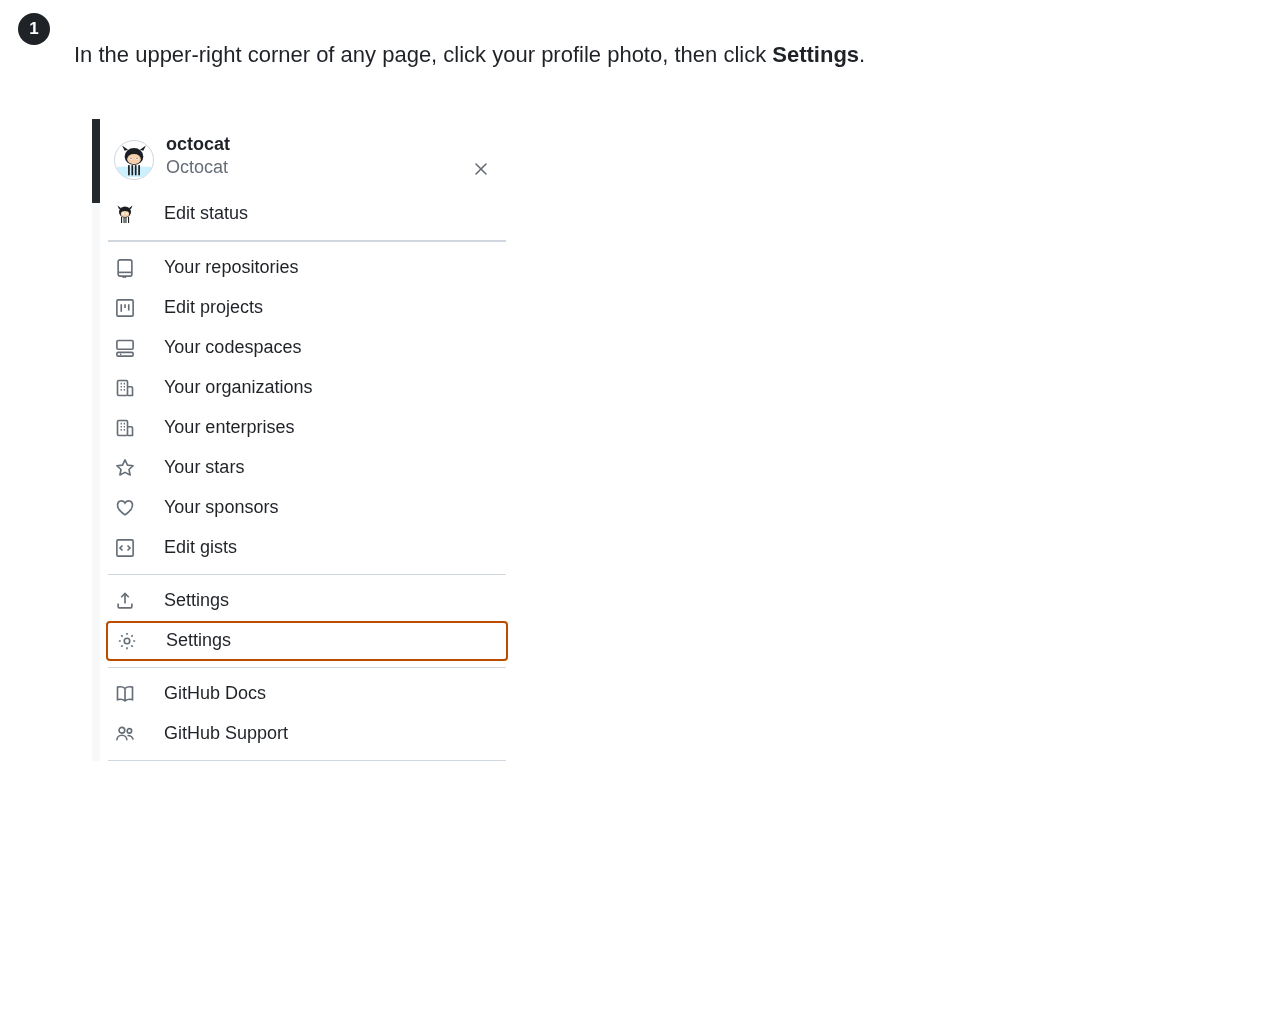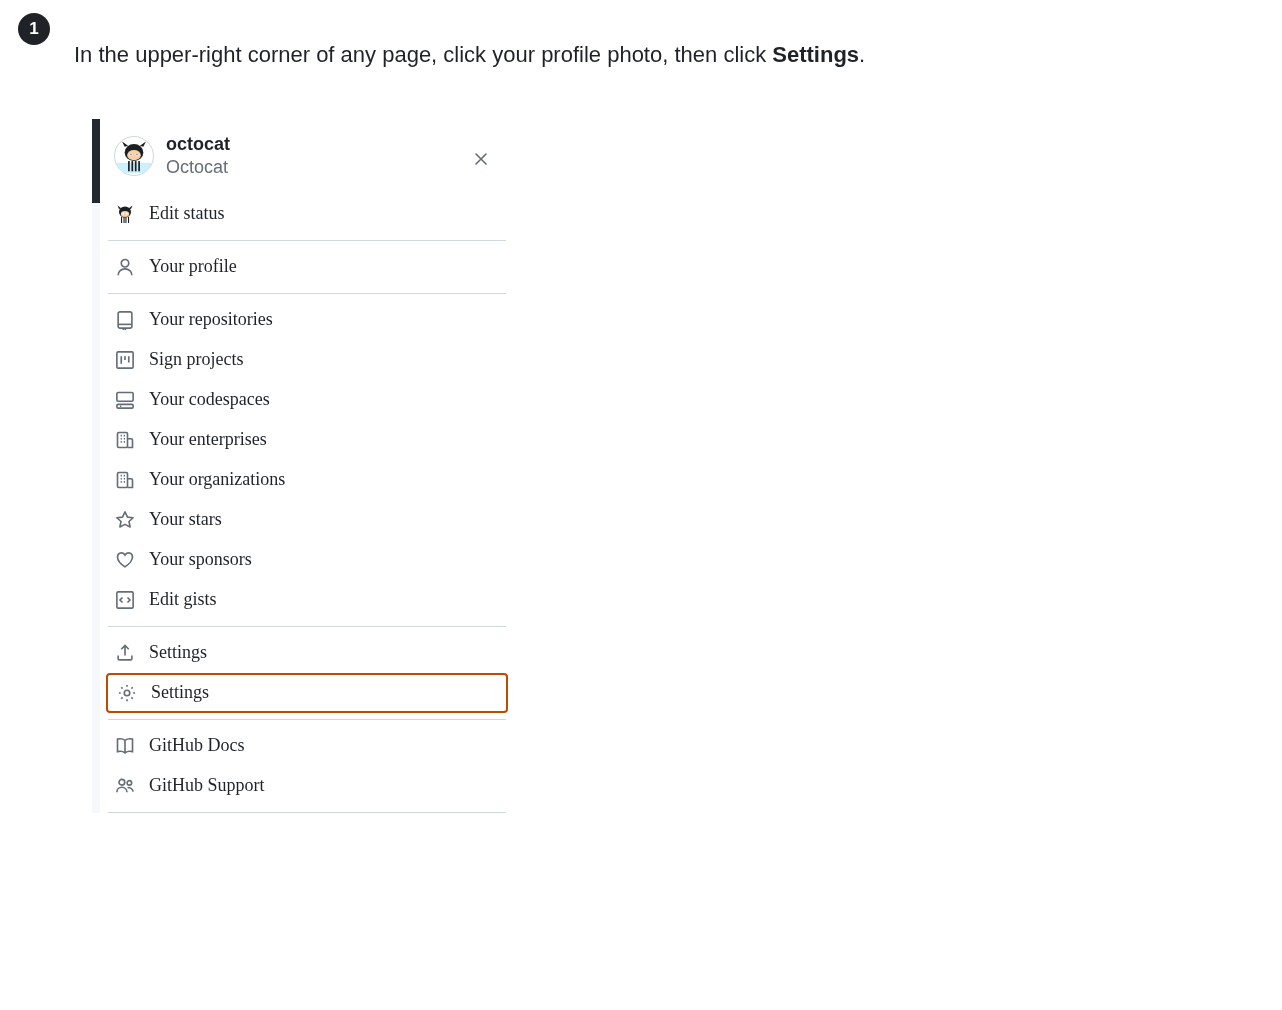--- a/index.html
+++ b/index.html
@@ -53,21 +53,21 @@
       top: 0; left: 0;
       width: 8px; height: 84px;
       background: #24292f;
     }
     .menu-panel {
       width: 414px;
       padding: 10px 0 0 0;
     }
     .menu-header {
       display: flex;
-      align-items: center;
+      align-items: flex-end;
       padding: 4px 14px 8px 14px;
       gap: 12px;
     }
     .avatar {
       width: 40px;
       height: 40px;
       border-radius: 50%;
       background: #fff;
       border: 1px solid #d0d7de;
       display: flex;
@@ -105,26 +105,25 @@
     .menu-group {
       padding: 6px 0;
     }
     .divider {
       border-top: 1px solid #d0d7de;
       margin: 0 8px;
     }
     .menu-item {
       display: flex;
       align-items: center;
-      gap: 13px;
+      gap: 28px;
       padding: 9px 14px;
       font-size: 18px;
       color: #1f2328;
       cursor: pointer;
-      font-family: Liberation Serif, serif;
     }
     .menu-item.highlighted {
       border: 2.5px solid #bc4c00;
       border-radius: 4px;
       margin: 0 6px;
       padding: 7px 8px;
     }
     .menu-item .icon {
       width: 22px;
       height: 22px;
@@ -200,31 +199,20 @@
             <rect x="10.4" y="13" width="1.1" height="6" fill="#1b1f23"></rect>
             <rect x="13" y="13" width="1.1" height="6" fill="#1b1f23"></rect>
           </svg>
         </span>
         <span>Edit status</span>
       </div>
     </div>
 
     <div class="divider"></div>
 
-    <div class="menu-group">
-      <div class="menu-item">
-        <span class="icon">
-          <svg viewBox="0 0 16 16" fill="none" stroke="currentColor" stroke-width="1.3">
-              <circle cx="8" cy="5" r="3"></circle>
-              <path d="M2.5 14.5c0-3 2.5-5 5.5-5s5.5 2 5.5 5"></path>
-            </svg>
-        </span>
-        <span>Your profile</span>
-      </div>
-    </div>
 
     <div class="divider"></div>
 
     <div class="menu-group">
       <div class="menu-item">
         <span class="icon">
           <svg viewBox="0 0 16 16" fill="none" stroke="currentColor" stroke-width="1.3">
               <rect x="2.5" y="1.5" width="11" height="13" rx="1.5"></rect>
               <path d="M2.5 11.5h11"></path>
               <path d="M6 14.5v2l1.5-1 1.5 1v-2" fill="currentColor" stroke="none"></path>
@@ -232,51 +220,51 @@
         </span>
         <span>Your repositories</span>
       </div>
       <div class="menu-item">
         <span class="icon">
           <svg viewBox="0 0 16 16" fill="none" stroke="currentColor" stroke-width="1.3">
               <rect x="1.5" y="1.5" width="13" height="13" rx="1"></rect>
               <path d="M5 5v6M8 5v3M11 5v5"></path>
             </svg>
         </span>
-        <span>Sign projects</span>
+        <span>Edit projects</span>
       </div>
       <div class="menu-item">
         <span class="icon">
           <svg viewBox="0 0 16 16" fill="none" stroke="currentColor" stroke-width="1.3">
               <rect x="1.5" y="2" width="13" height="7" rx="1"></rect>
               <rect x="1.5" y="11.5" width="13" height="3" rx="1"></rect>
               <path d="M4 13h1"></path>
             </svg>
         </span>
         <span>Your codespaces</span>
       </div>
       <div class="menu-item">
         <span class="icon">
           <svg viewBox="0 0 16 16" fill="none" stroke="currentColor" stroke-width="1.3">
               <rect x="2" y="2" width="8" height="12" rx="1"></rect>
               <path d="M10 7h3a1 1 0 011 1v6h-4"></path>
               <path d="M4.5 4.5h1M7 4.5h1M4.5 7h1M7 7h1M4.5 9.5h1M7 9.5h1"></path>
             </svg>
         </span>
-        <span>Your enterprises</span>
+        <span>Your organizations</span>
       </div>
       <div class="menu-item">
         <span class="icon">
           <svg viewBox="0 0 16 16" fill="none" stroke="currentColor" stroke-width="1.3">
               <rect x="2" y="2" width="8" height="12" rx="1"></rect>
               <path d="M10 7h3a1 1 0 011 1v6h-4"></path>
               <path d="M4.5 4.5h1M7 4.5h1M4.5 7h1M7 7h1M4.5 9.5h1M7 9.5h1"></path>
             </svg>
         </span>
-        <span>Your organizations</span>
+        <span>Your enterprises</span>
       </div>
       <div class="menu-item">
         <span class="icon">
           <svg viewBox="0 0 16 16" fill="none" stroke="currentColor" stroke-width="1.3" stroke-linejoin="round">
               <path d="M8 1.5l2 4.2 4.5.5-3.3 3 .9 4.4L8 11.5l-4.1 2.1.9-4.4L1.5 6.2l4.5-.5z"></path>
             </svg>
         </span>
         <span>Your stars</span>
       </div>
       <div class="menu-item">

